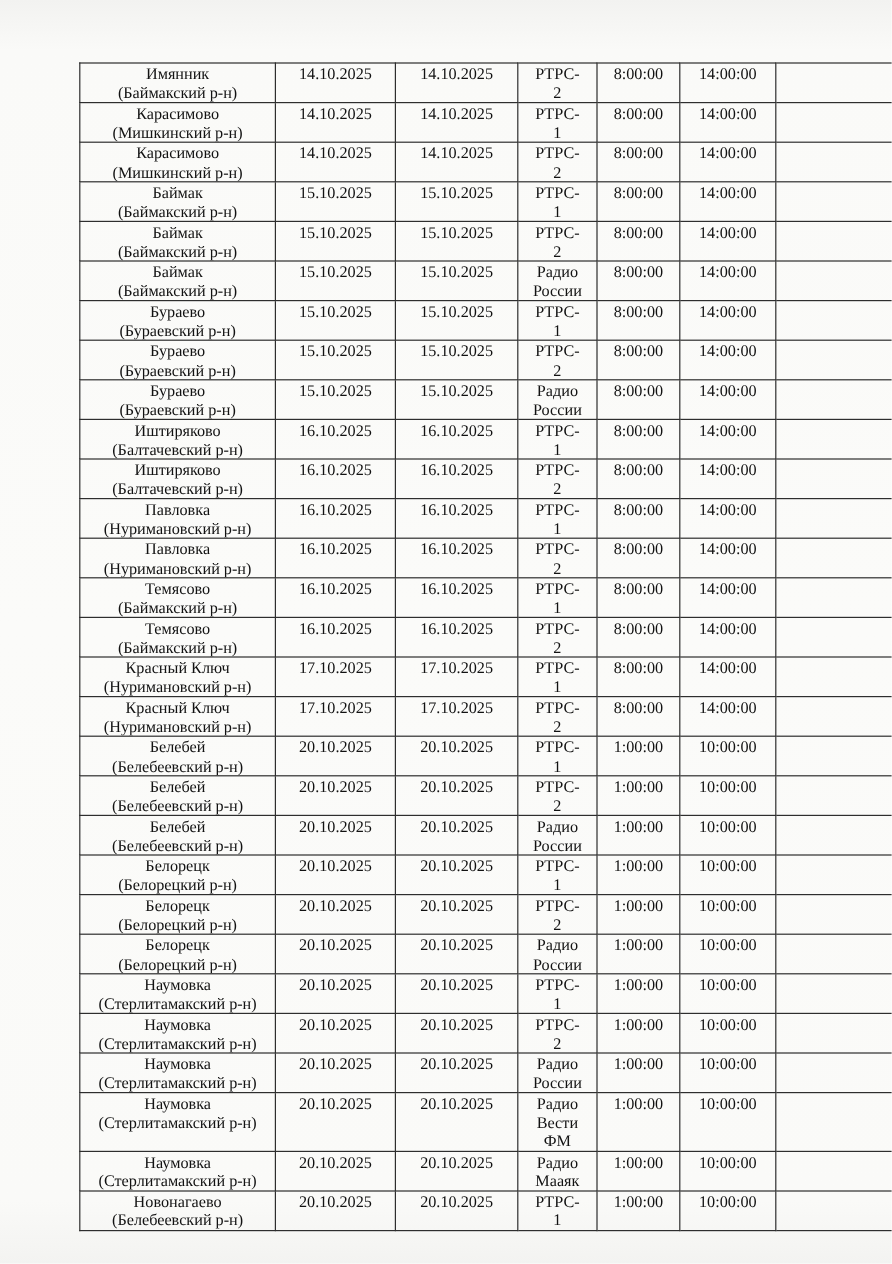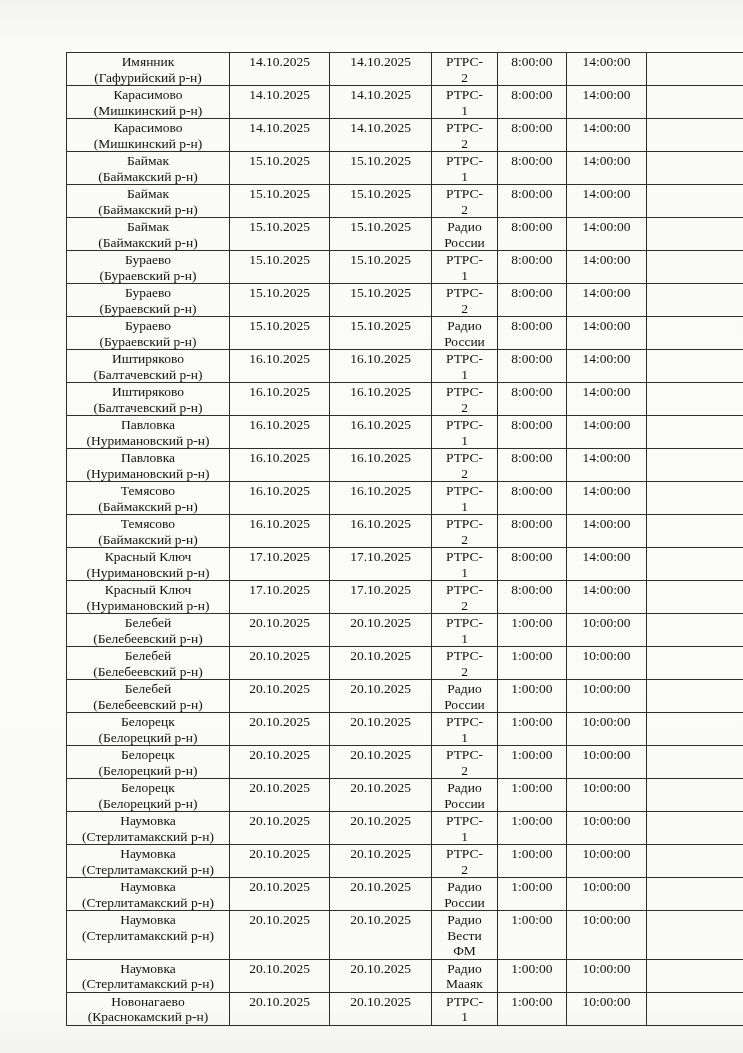--- a/index.html
+++ b/index.html
@@ -51,21 +51,21 @@
       <col class="c-date1">
       <col class="c-date2">
       <col class="c-channel">
       <col class="c-start">
       <col class="c-end">
       <col class="c-note">
     </colgroup>
     <tbody>
         <tr>
     <td>Имянник
-(Гафурийский р-н)</td>
+(Баймакский р-н)</td>
     <td>14.10.2025</td>
     <td>14.10.2025</td>
     <td>РТРС-
 2</td>
     <td>8:00:00</td>
     <td>14:00:00</td>
     <td></td>
   </tr>
         <tr>
     <td>Карасимово
@@ -360,21 +360,21 @@
     <td>20.10.2025</td>
     <td>20.10.2025</td>
     <td>Радио
 Мааяк</td>
     <td>1:00:00</td>
     <td>10:00:00</td>
     <td></td>
   </tr>
         <tr>
     <td>Новонагаево
-(Краснокамский р-н)</td>
+(Белебеевский р-н)</td>
     <td>20.10.2025</td>
     <td>20.10.2025</td>
     <td>РТРС-
 1</td>
     <td>1:00:00</td>
     <td>10:00:00</td>
     <td></td>
   </tr>
       </tbody>
   </table>

